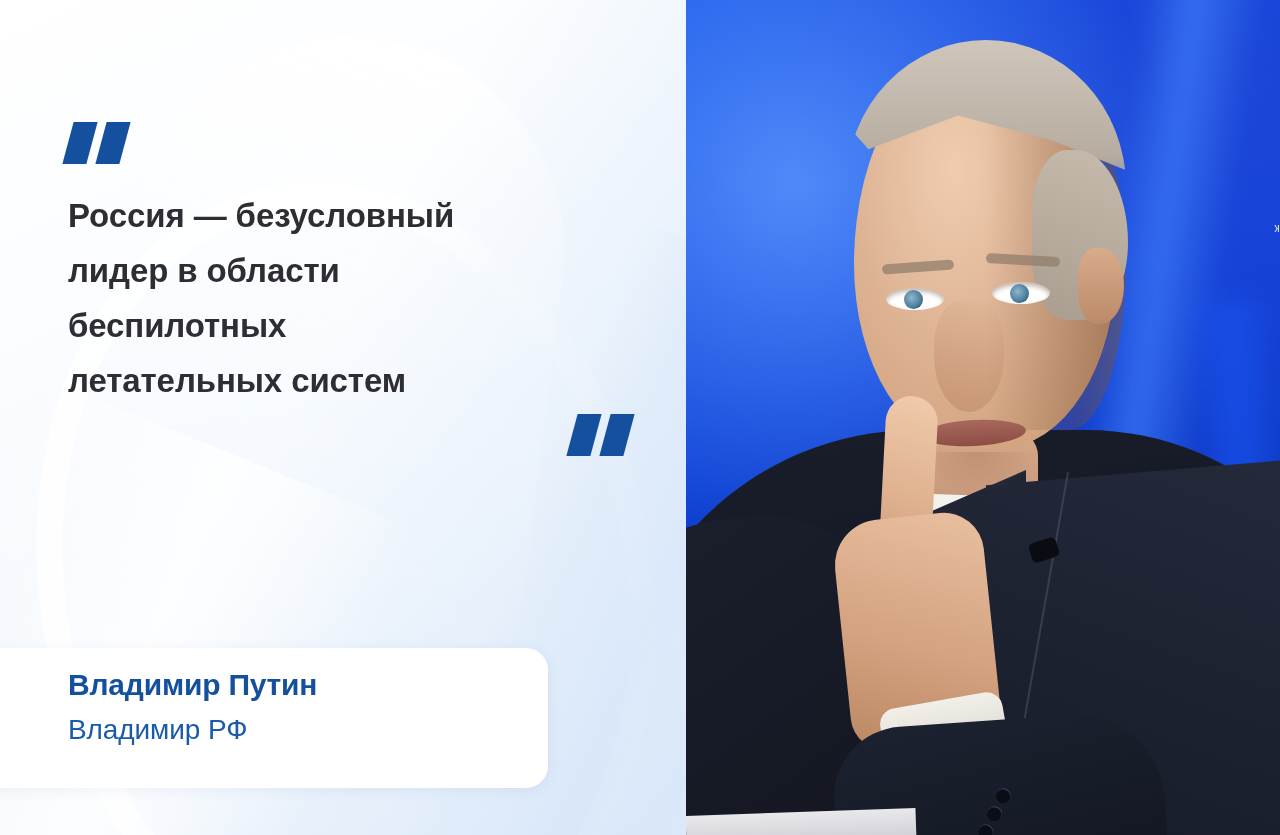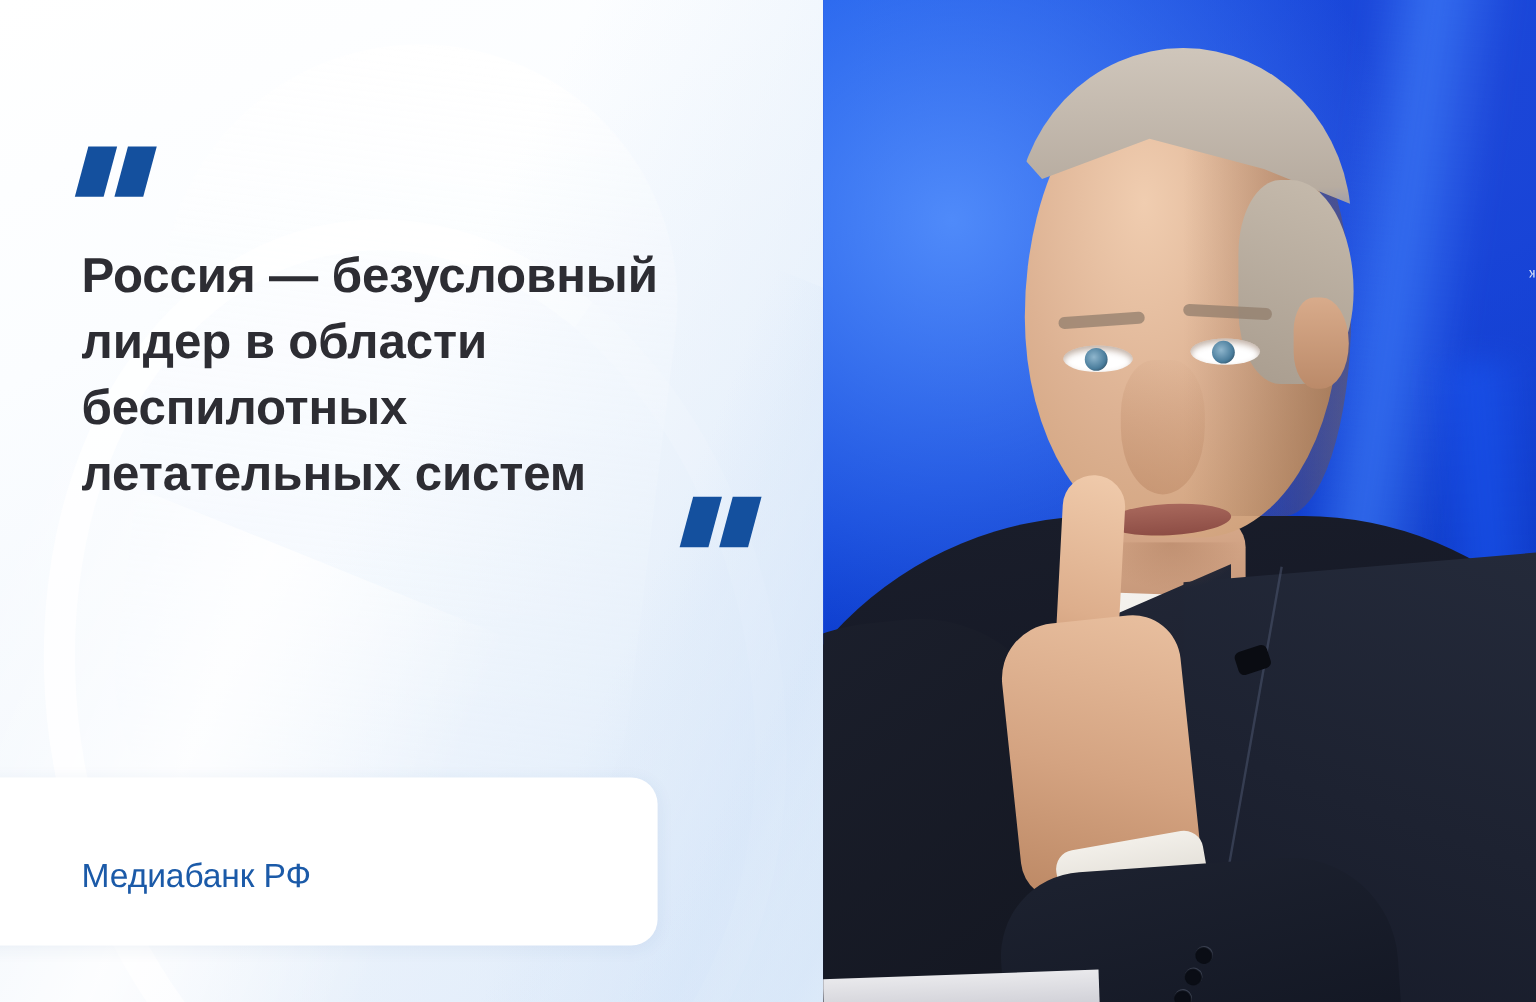--- a/index.html
+++ b/index.html
@@ -87,23 +87,23 @@
     height: 42px;
     background: #14509e;
     transform: skewX(-15deg);
   }
   .qmark-open { left: 68px; top: 122px; }
   .qmark-close { left: 572px; top: 414px; }
 
   .quote-text {
     position: absolute;
     left: 68px;
-    top: 202px;
+    top: 188px;
     width: 560px;
-    font-size: 41px;
+    font-size: 33px;
     line-height: 55px;
     font-weight: 700;
     color: #2d2d33;
     letter-spacing: -0.1px;
     white-space: pre-line;
   }
 
   
   .attrib-card {
     position: absolute;
@@ -410,21 +410,22 @@
 лидер в области
 беспилотных
 летательных систем</div>
 
     <div class="qmark qmark-close">
       <i></i>
         <i></i>
     </div>
 
     <div class="attrib-card">
-      <div class="attrib-role">Медиабанк РФ</div>
+      <div class="attrib-name">Владимир Путин</div>
+      <div class="attrib-role">Владимир РФ</div>
     </div>
   </div>
 
   <div class="photo-panel">
     <div class="studio-bg"></div>
     <div class="studio-streak"></div>
     <div class="studio-streak-2"></div>
 
     <div class="subject">
       <div class="shoulders"></div>

